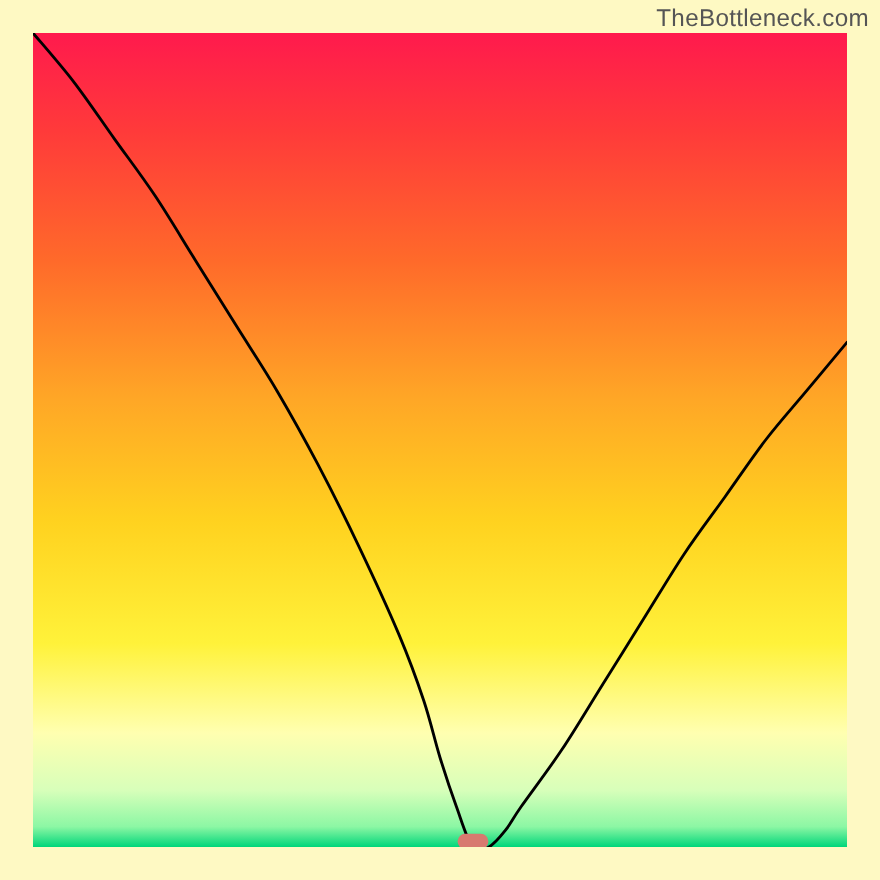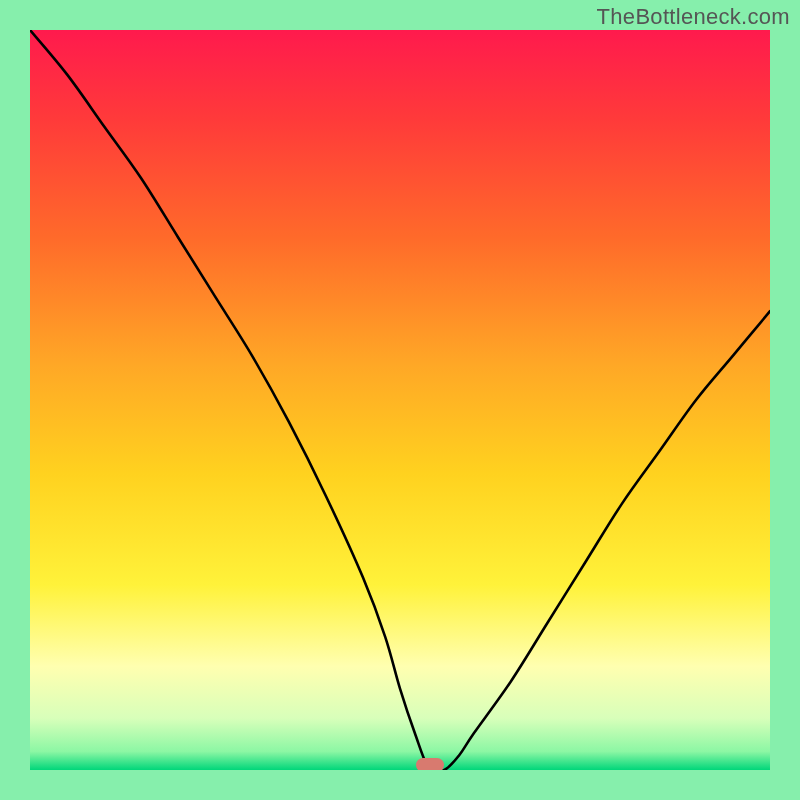--- a/index.html
+++ b/index.html
@@ -7,21 +7,21 @@
     padding: 0;
     width: 800px;
     height: 800px;
     background: #000;
     font-family: Arial, Helvetica, sans-serif;
   }
   .frame {
     position: relative;
     width: 800px;
     height: 800px;
-    background: #86efac;
+    background: #fef9c3;
   }
   .watermark {
     position: absolute;
     top: 4px;
     right: 10px;
     color: #555;
     font-size: 22px;
     font-weight: 500;
     letter-spacing: 0.3px;
     z-index: 20;

